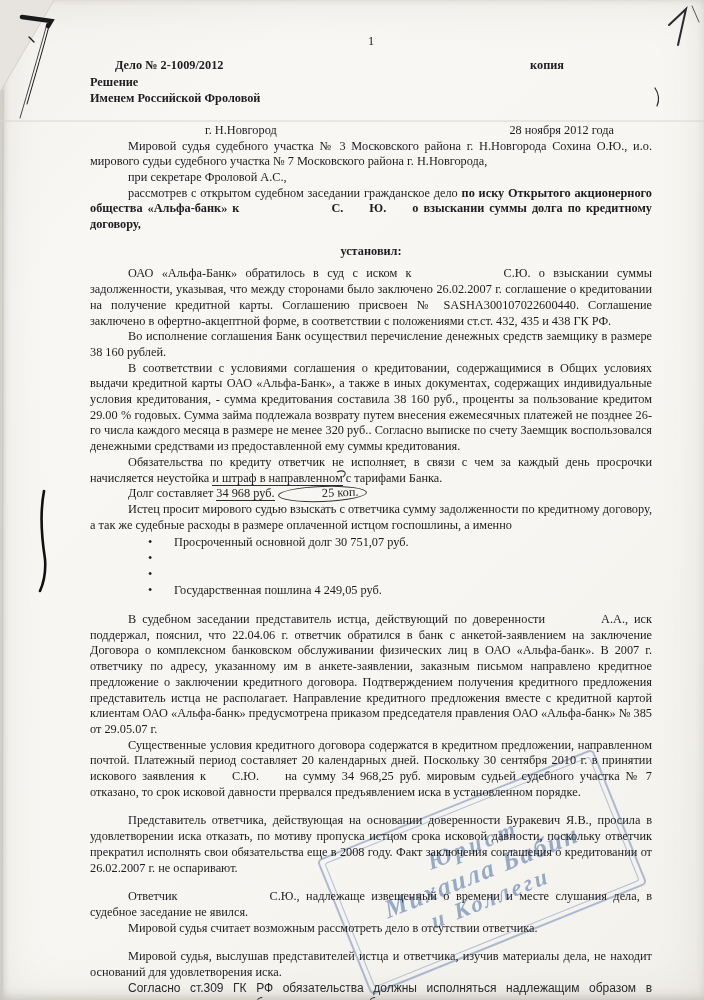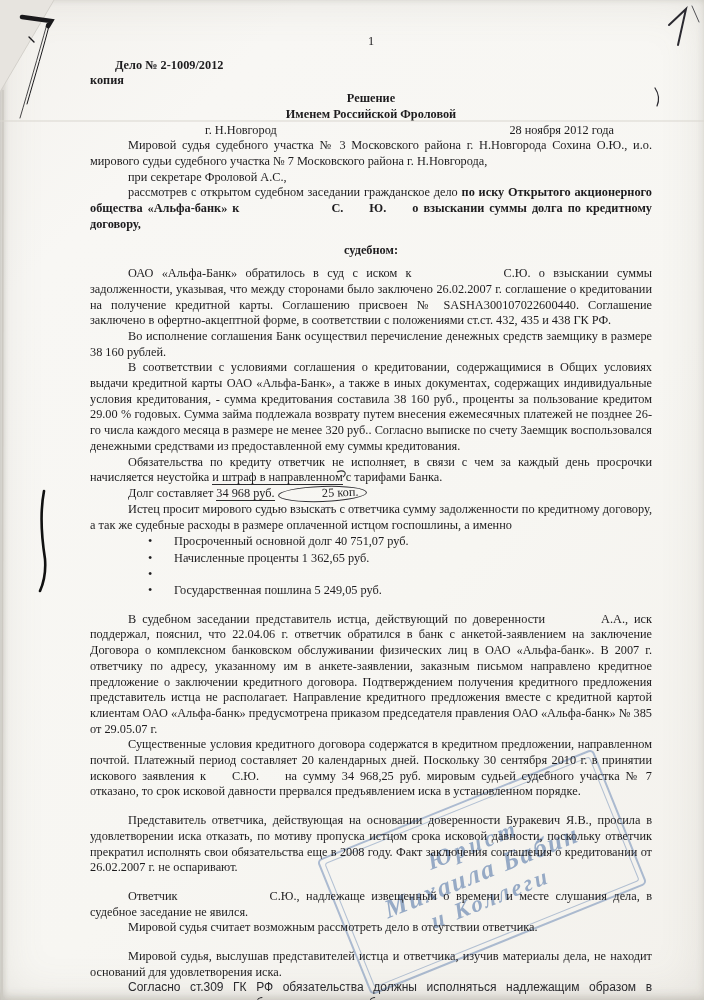--- a/index.html
+++ b/index.html
@@ -13,28 +13,28 @@
     background:linear-gradient(135deg,#f4f2ee 0%,#f8f7f4 18%,#f7f6f2 60%,#f3f1ec 100%);
     box-shadow:inset 0 0 46px rgba(118,112,100,.14), inset 4px 0 6px rgba(110,105,95,.18), inset 0 -5px 8px rgba(110,105,95,.16);
     color:#1d1c1e;
     overflow:hidden;
   }
   .content{
     position:absolute;left:90px;right:52px;top:34px;
     font-size:12.3px;line-height:15.7px;
   }
   .b{font-weight:bold;}
-  .center{text-align:center;}
+  .center{text-align:left;}
   p{margin:0;text-align:justify;}
   .ind{text-indent:38px;}
   .pageno{text-align:center;margin-bottom:8px;}
-  .case-row{display:flex;justify-content:space-between;margin-bottom:2px;flex-direction:column;}
+  .case-row{display:flex;justify-content:space-between;margin-bottom:2px;}
   .case-row .case-no{margin-left:25px;}
   .case-row .copy{margin-right:88px;}
-  .place-row{display:flex;justify-content:space-between;margin-top:0;}
+  .place-row{display:flex;justify-content:space-between;margin-top:16px;}
   .place-row .place{margin-left:115px;}
   .place-row .date{margin-right:38px;}
   .established{margin:11px 0 7px 0;text-align:center;font-weight:bold;}
   .gap-lg{display:inline-block;width:92px;}
   .gap-md{display:inline-block;width:56px;}
   .gap-sm{display:inline-block;width:26px;}
   .u-hand{border-bottom:1.3px solid #2b2a2c;}
   .circled{
     display:inline-block;border:1.3px solid #343338;border-radius:50%;
     padding:0 7px 1px 5px;transform:rotate(-2deg);line-height:13px;
@@ -120,49 +120,48 @@
     <div class="place-row">
       <span class="place">г. Н.Новгород</span>
       <span class="date">28 ноября 2012 года</span>
     </div>
 
     <p class="ind">Мировой судья судебного участка № 3 Московского района г. Н.Новгорода Сохина О.Ю., и.о. мирового судьи судебного участка № 7 Московского района г. Н.Новгорода,</p>
     <p class="ind">при секретаре Фроловой А.С.,</p>
 
     <p class="ind"><span>рассмотрев с открытом судебном заседании  гражданское дело </span><span class="b">по иску Открытого акционерного общества «Альфа-банк» к</span><span class="gap-lg"></span><span class="b">С.</span><span class="gap-sm"></span><span class="b">Ю.</span><span class="gap-sm"></span><span class="b">о взыскании суммы долга по кредитному договору,</span></p>
 
-    <div class="established">судебном:</div>
+    <div class="established">установил:</div>
 
     <p class="ind"><span>ОАО «Альфа-Банк» обратилось  в суд с иском к</span><span class="gap-lg"></span><span>С.Ю.</span> <span>о  взыскании суммы задолженности, указывая, что между сторонами было заключено 26.02.2007  г. соглашение о кредитовании на получение кредитной карты. Соглашению присвоен № SASHA300107022600440. Соглашение заключено в офертно-акцептной форме, в соответствии с положениями ст.ст. 432, 435 и 438 ГК РФ.</span></p>
 
     <p class="ind">Во исполнение соглашения Банк осуществил перечисление денежных средств заемщику в размере 38  160  рублей.</p>
 
     <p class="ind">В соответствии с условиями соглашения о кредитовании, содержащимися в Общих условиях выдачи кредитной карты ОАО «Альфа-Банк», а также в иных документах, содержащих индивидуальные условия кредитования, - сумма кредитования составила 38 160 руб., проценты за пользование кредитом 29.00 % годовых. Сумма займа подлежала возврату путем внесения ежемесячных платежей не позднее 26-го числа каждого месяца в размере не менее 320 руб..   Согласно выписке по счету Заемщик воспользовался денежными средствами из предоставленной ему суммы кредитования.</p>
 
     <p class="ind"><span>Обязательства по кредиту ответчик не исполняет, в связи с чем за каждый день просрочки начисляется неустойка </span><span class="u-hand">и штраф в направленном</span><span> с тарифами Банка.</span></p>
 
     <p class="ind"><span>Долг составляет </span><span class="u-hand">34 968 руб.</span> <span class="circled">25 коп.</span></p>
 
     <p class="ind">Истец просит мирового судью взыскать с ответчика сумму задолженности по кредитному договору, а так же судебные расходы в размере оплаченной истцом госпошлины, а именно</p>
 
     <div class="claims">
       <div class="claim-row">
           <span class="claim-bullet">•</span>
-          <span>Просроченный основной долг 40 751,07  руб.</span>
-        </div>
-      <div class="claim-row">
-          <span class="claim-bullet">•</span>
-          <span>Начисленные проценты 1 362,65  руб.</span>
+          <span>Просроченный основной долг 30 751,07  руб.</span>
         </div>
       <div class="claim-row">
           <span class="claim-bullet">•</span>
         </div>
       <div class="claim-row">
           <span class="claim-bullet">•</span>
-          <span>Государственная пошлина 5 249,05  руб.</span>
+        </div>
+      <div class="claim-row">
+          <span class="claim-bullet">•</span>
+          <span>Государственная пошлина 4 249,05  руб.</span>
         </div>
     </div>
 
     <p class="ind mt"><span>В судебном заседании представитель истца, действующий по доверенности</span><span class="gap-md"></span><span>А.А.,</span> <span>иск поддержал, пояснил, что 22.04.06 г. ответчик обратился в банк с анкетой-заявлением на заключение Договора о комплексном банковском обслуживании физических лиц в ОАО «Альфа-банк». В 2007 г. ответчику по адресу, указанному им в анкете-заявлении, заказным письмом направлено кредитное предложение о заключении кредитного договора. Подтверждением получения кредитного предложения представитель истца не располагает. Направление кредитного предложения вместе с кредитной картой клиентам ОАО «Альфа-банк» предусмотрена приказом председателя правления ОАО «Альфа-банк» № 385 от 29.05.07 г.</span></p>
 
     <p class="ind"><span>Существенные условия кредитного договора содержатся в кредитном предложении, направленном почтой. Платежный период составляет 20 календарных дней. Поскольку 30 сентября 2010 г. в принятии искового заявления к</span><span class="gap-sm"></span><span>С.Ю.</span><span class="gap-sm"></span><span>на сумму 34 968,25 руб. мировым судьей судебного участка № 7 отказано, то срок исковой давности прервался предъявлением иска в установленном порядке.</span></p>
 
     <p class="ind mt">Представитель ответчика, действующая на основании доверенности Буракевич Я.В., просила в удовлетворении иска отказать, по мотиву пропуска истцом срока исковой давности, поскольку ответчик прекратил исполнять свои обязательства еще в 2008 году. Факт заключения соглашения о кредитовании от 26.02.2007 г. не оспаривают.</p>
 
     <p class="ind mt"><span>Ответчик</span><span class="gap-lg"></span><span>С.Ю.,</span> <span>надлежаще извещенный о времени и месте слушания дела,  в судебное заседание не явился.</span></p>

